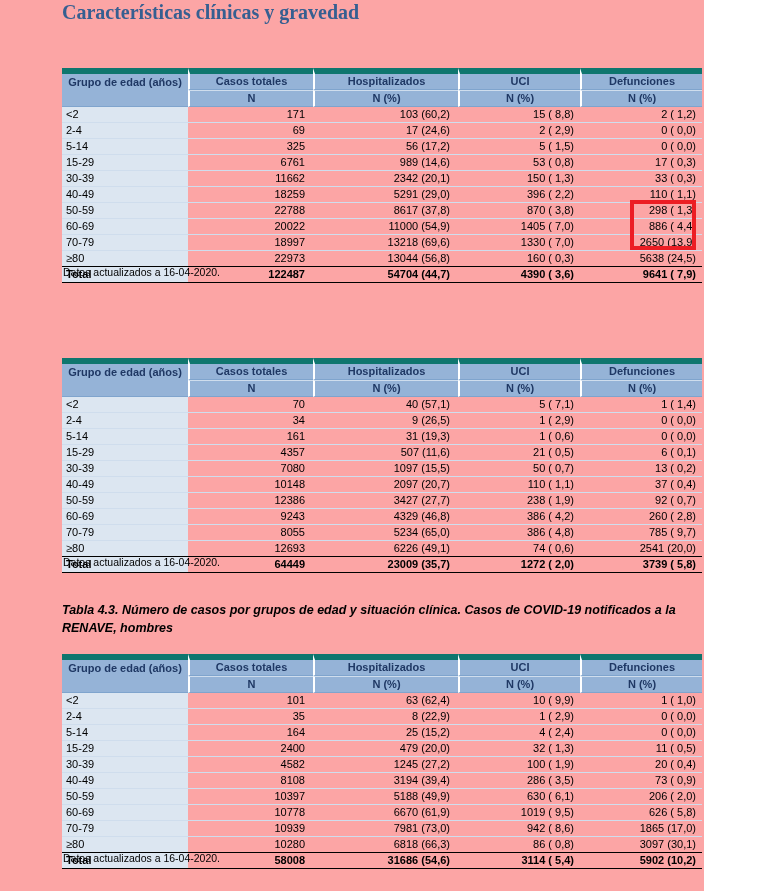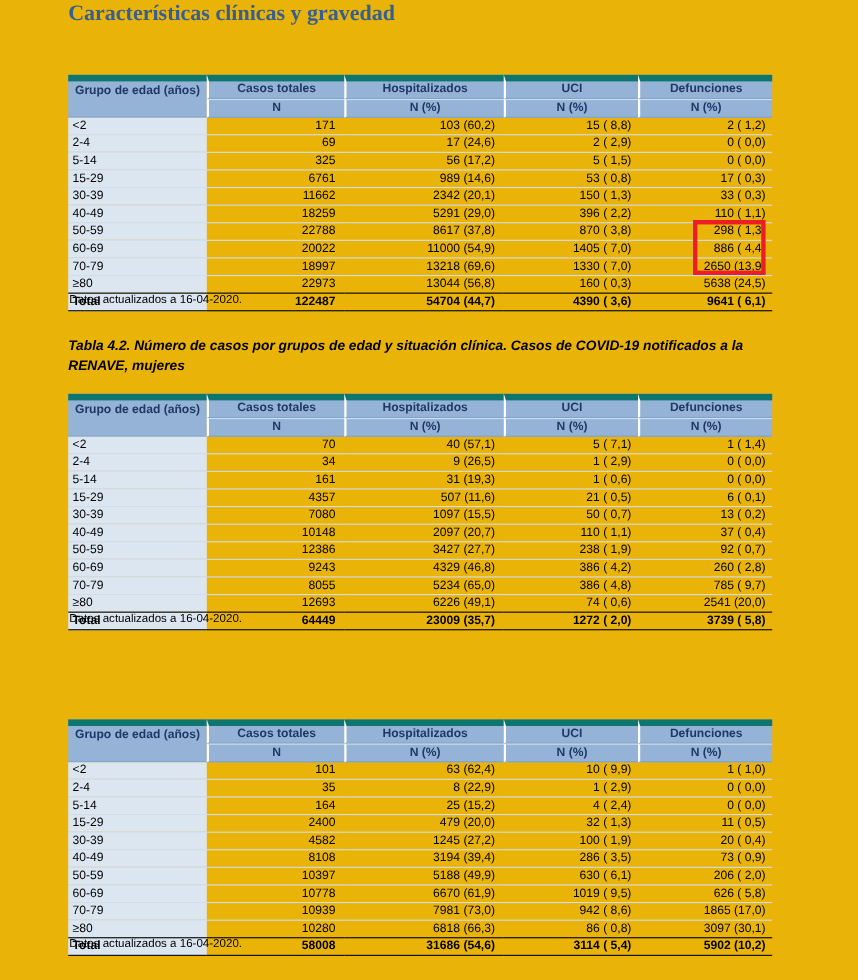--- a/index.html
+++ b/index.html
@@ -1,20 +1,20 @@
 <!DOCTYPE html>
 <html style="--heading-text: #365F91; --header-bg: #95B3D7; --header-text: #1F3864; --first-col-bg: #DCE6F1; --row-divider: #CFDDED; --total-border: #000000; --highlight: #EC1D24;"><head>
 <meta charset="utf-8">
 <style>
   html, body { margin: 0; padding: 0; background: #ffffff; }
   .page {
     position: relative;
-    width: 780px;
+    width: 704px;
     height: 891px;
-    background: #eab308;
+    background: #fca5a5;
     font-family: "Liberation Sans", sans-serif;
     color: #000;
     overflow: hidden;
   }
   h1.doc-heading {
     position: absolute;
     left: 62px;
     top: 1px;
     margin: 0;
     font-family: "Liberation Serif", serif;
@@ -214,28 +214,27 @@
             <td>22973</td>
             <td>13044 (56,8)</td>
             <td>160 ( 0,3)</td>
             <td>5638 (24,5)</td>
           </tr>
           <tr class="total-row">
             <td class="agecol">Total</td>
             <td>122487</td>
             <td>54704 (44,7)</td>
             <td>4390 ( 3,6)</td>
-            <td>9641 ( 6,1)</td>
+            <td>9641 ( 7,9)</td>
           </tr>
         </tbody>
       </table>
     </div>
   <p class="note note0">Datos actualizados a 16-04-2020.</p>
 
-  <p class="caption cap1">Tabla 4.2. Número de casos por grupos de edad y situación clínica. Casos de COVID-19 notificados a la RENAVE, mujeres</p>
   <div class="table-slot tab1">
       <table class="data-table">
         <colgroup>
           <col style="width: 126px;">
           <col style="width: 125px;">
           <col style="width: 145px;">
           <col style="width: 122px;">
           <col style="width: 122px;">
         </colgroup>
         <thead>
@@ -329,20 +328,21 @@
             <td>64449</td>
             <td>23009 (35,7)</td>
             <td>1272 ( 2,0)</td>
             <td>3739 ( 5,8)</td>
           </tr>
         </tbody>
       </table>
     </div>
   <p class="note note1">Datos actualizados a 16-04-2020.</p>
 
+  <p class="caption cap2">Tabla 4.3. Número de casos por grupos de edad y situación clínica. Casos de COVID-19 notificados a la RENAVE, hombres</p>
   <div class="table-slot tab2">
       <table class="data-table">
         <colgroup>
           <col style="width: 126px;">
           <col style="width: 125px;">
           <col style="width: 145px;">
           <col style="width: 122px;">
           <col style="width: 122px;">
         </colgroup>
         <thead>

